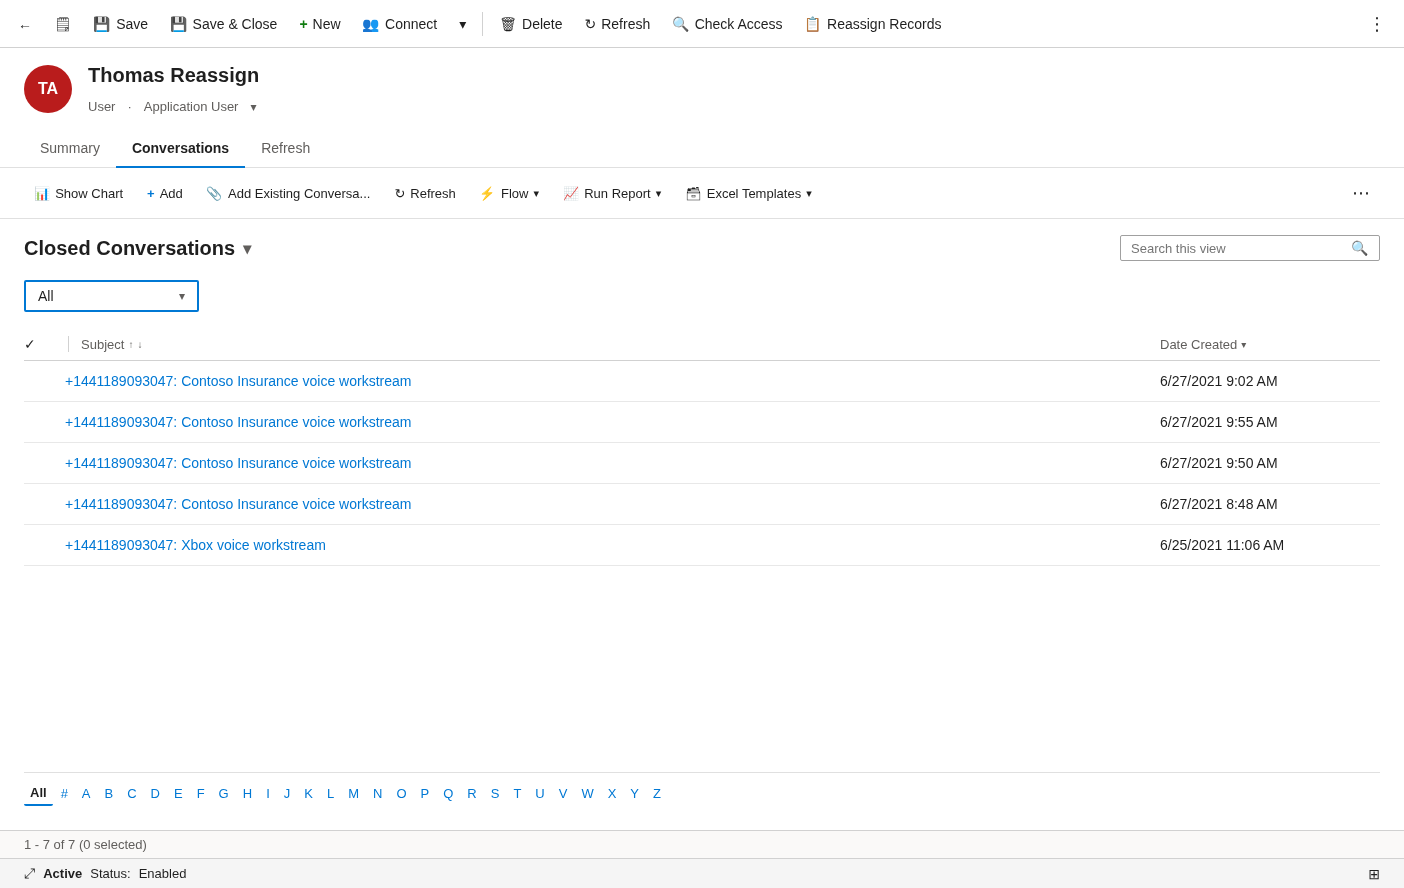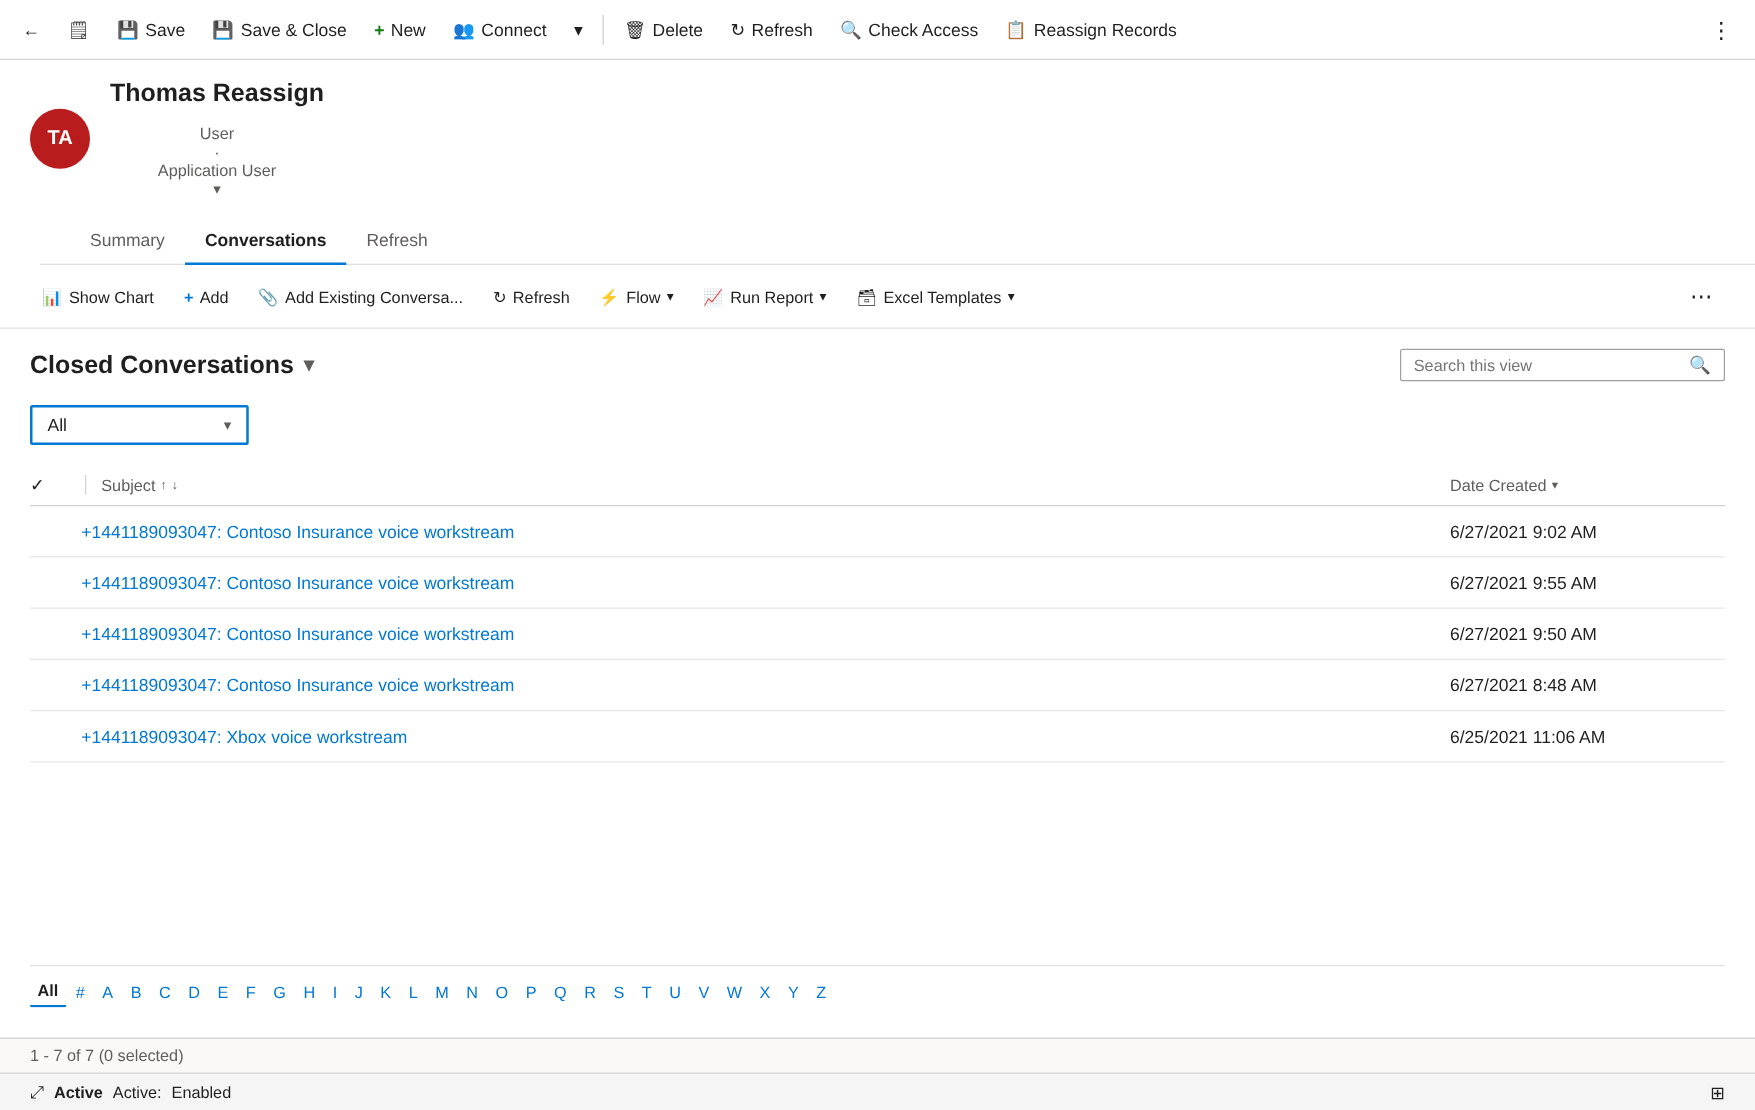--- a/index.html
+++ b/index.html
@@ -21,26 +21,26 @@
     
     .header-section {
       display: flex; align-items: center; padding: 16px 24px; gap: 16px; flex-shrink: 0;
     }
     .avatar {
       width: 48px; height: 48px; border-radius: 50%; background: #b91c1c;
       display: flex; align-items: center; justify-content: center;
       color: white; font-size: 16px; font-weight: 600; flex-shrink: 0;
     }
     .user-name { font-size: 20px; font-weight: 600; color: #1f1f1f; }
-    .user-meta { font-size: 13px; color: #605e5c; display: flex; align-items: center; gap: 0; margin-top: 12px; flex-direction: column; }
+    .user-meta { font-size: 13px; color: #605e5c; display: flex; align-items: center; gap: 12px; margin-top: 12px; }
     .user-meta-chevron { font-size: 12px; cursor: pointer; }
 
     
     .tabs {
-      display: flex; padding: 0 24px; border-bottom: 1px solid #e0e0e0; flex-shrink: 0; margin-left: 32px;
+      display: flex; padding: 0 24px; border-bottom: 1px solid #e0e0e0; flex-shrink: 0;
     }
     .tab {
       padding: 10px 16px; cursor: pointer; font-size: 14px; color: #605e5c;
       border-bottom: 2px solid transparent; margin-bottom: -1px;
     }
     .tab.active { color: #1f1f1f; font-weight: 600; border-bottom: 2px solid #0078d4; }
 
     
     .content { flex: 1; overflow-y: auto; padding: 0; display: flex; flex-direction: column; }
 
@@ -360,16 +360,16 @@
 
   <div class="status-bar">
     <span>1 - 7 of 7 (0 selected)</span>
   </div>
 
 </div>
 
 <div class="bottom-bar">
   <span style="font-size:14px;">⤢</span>
   <span class="status-dot">Active</span>
-  <span>Active:</span>
+  <span>Status:</span>
   <span>Enabled</span>
   <span class="expand-icon">⊞</span>
 </div>
 
 </body></html>

